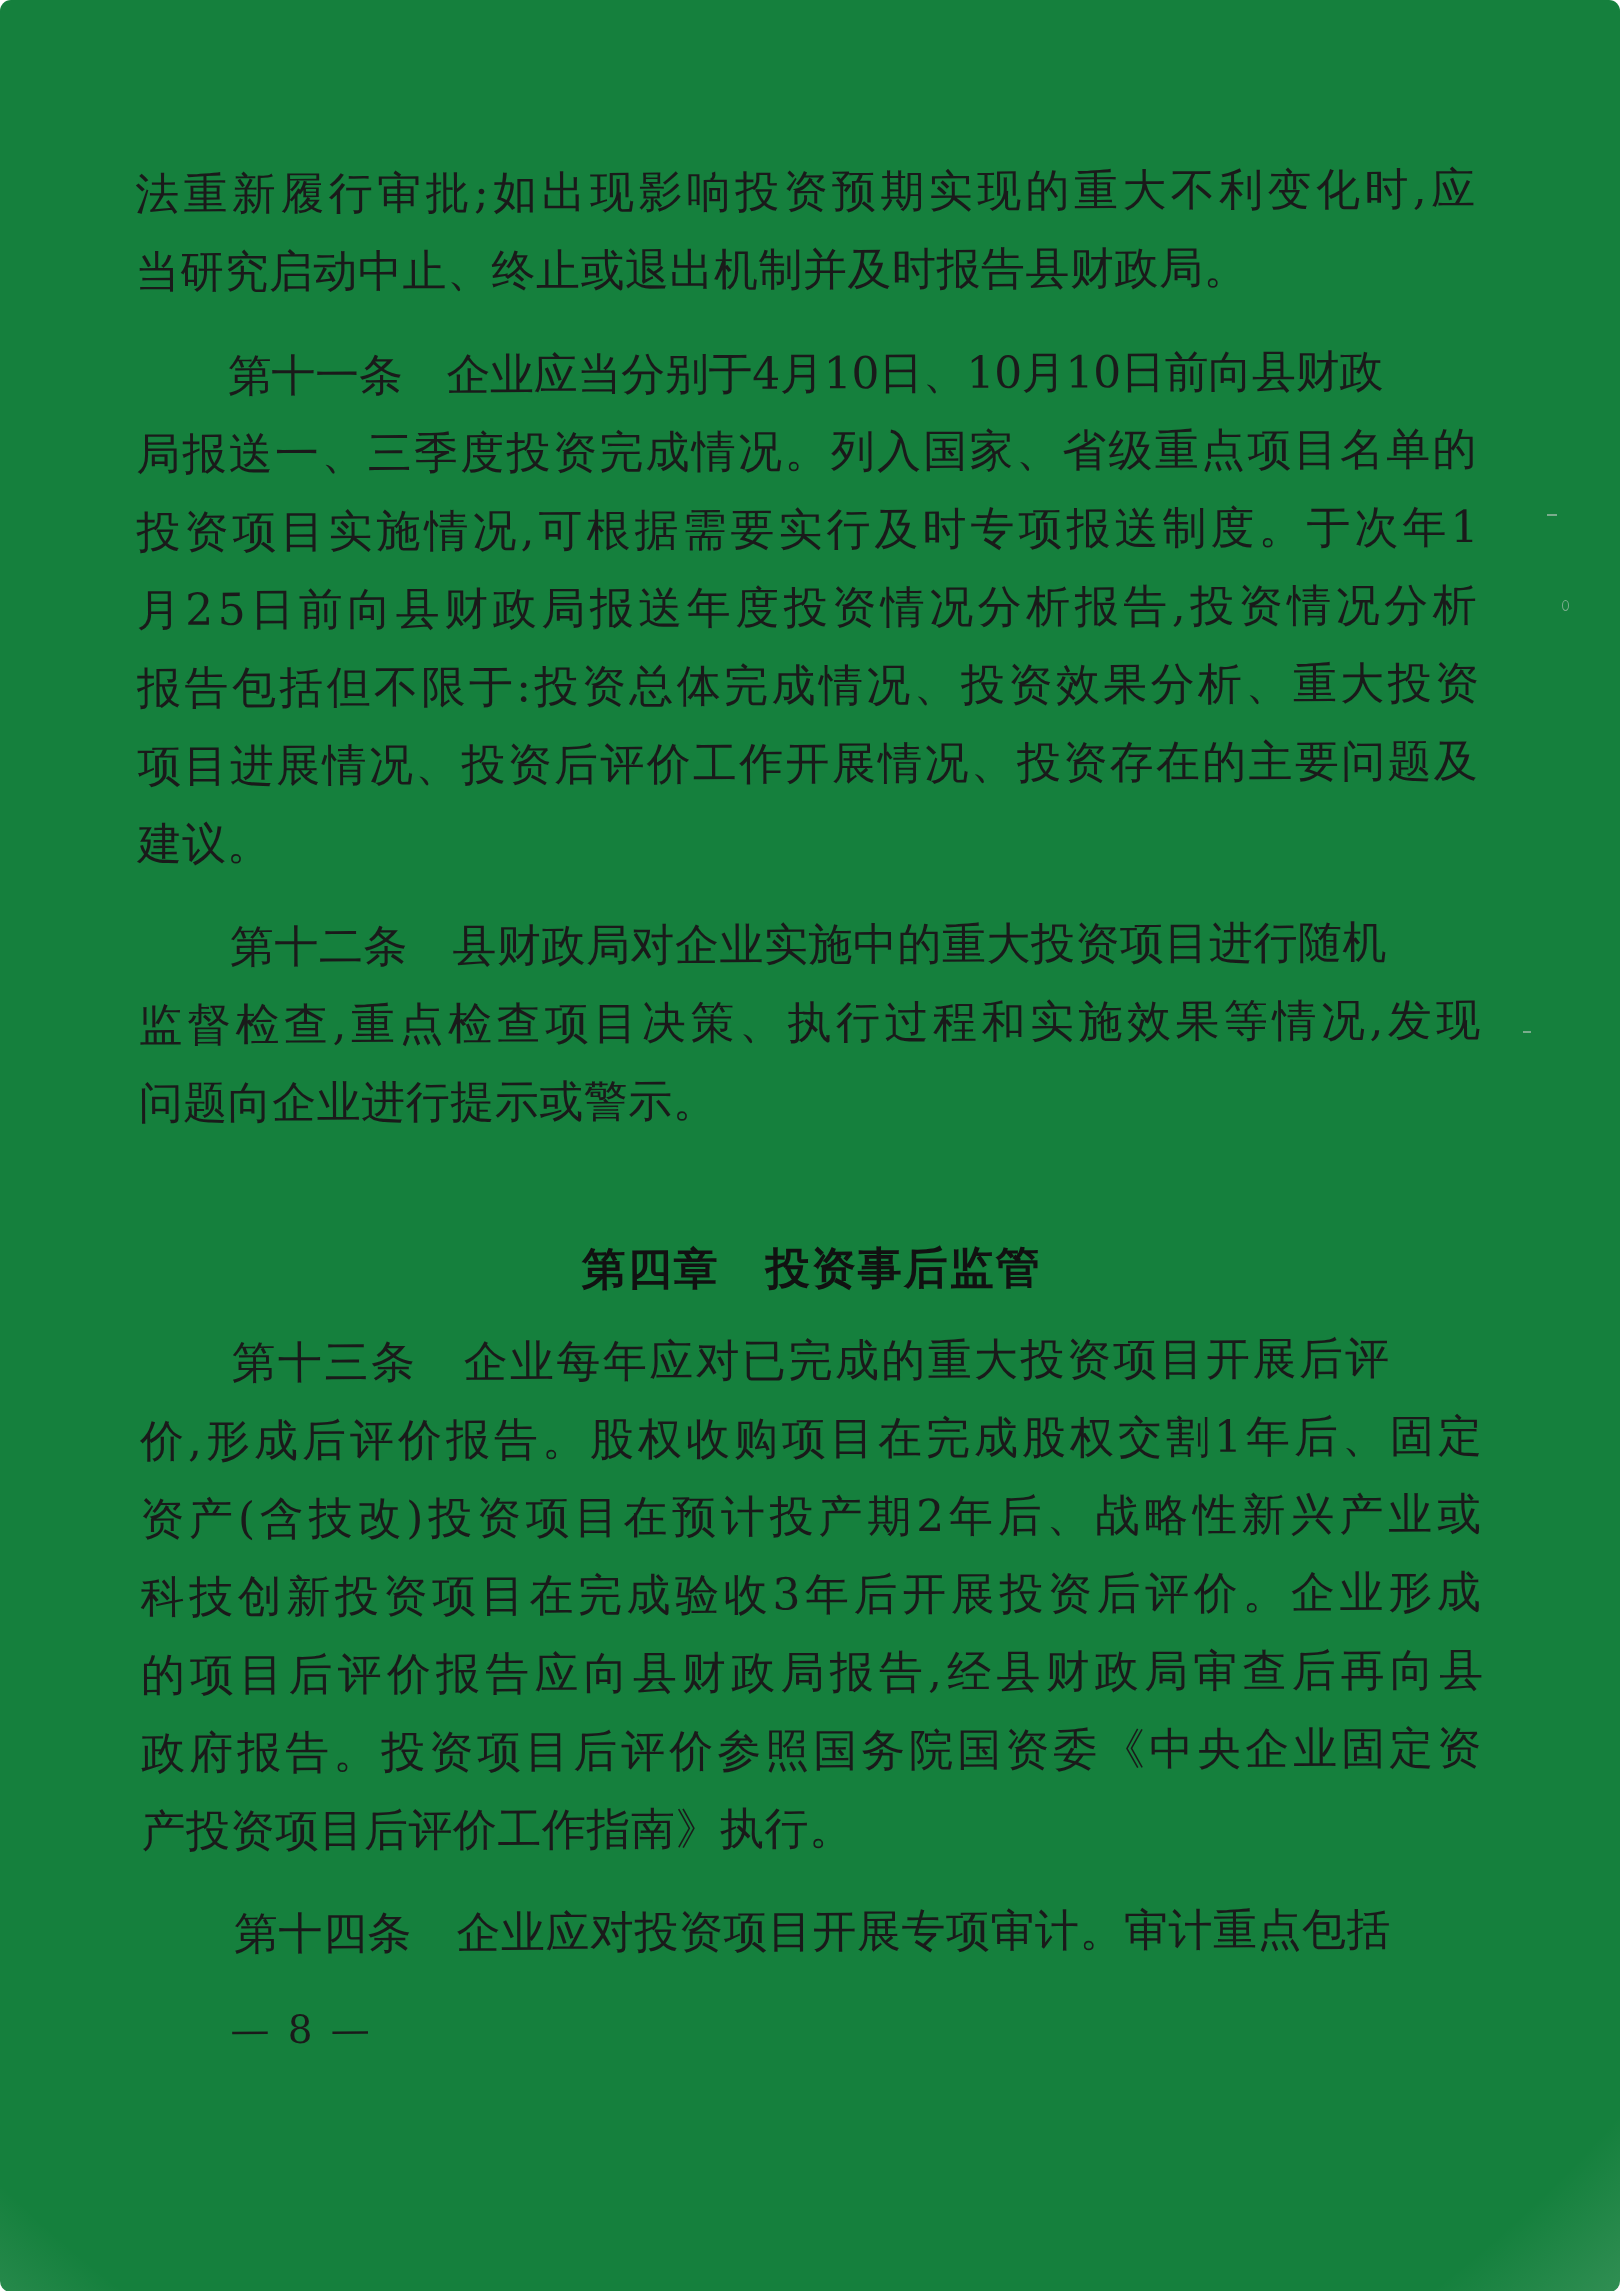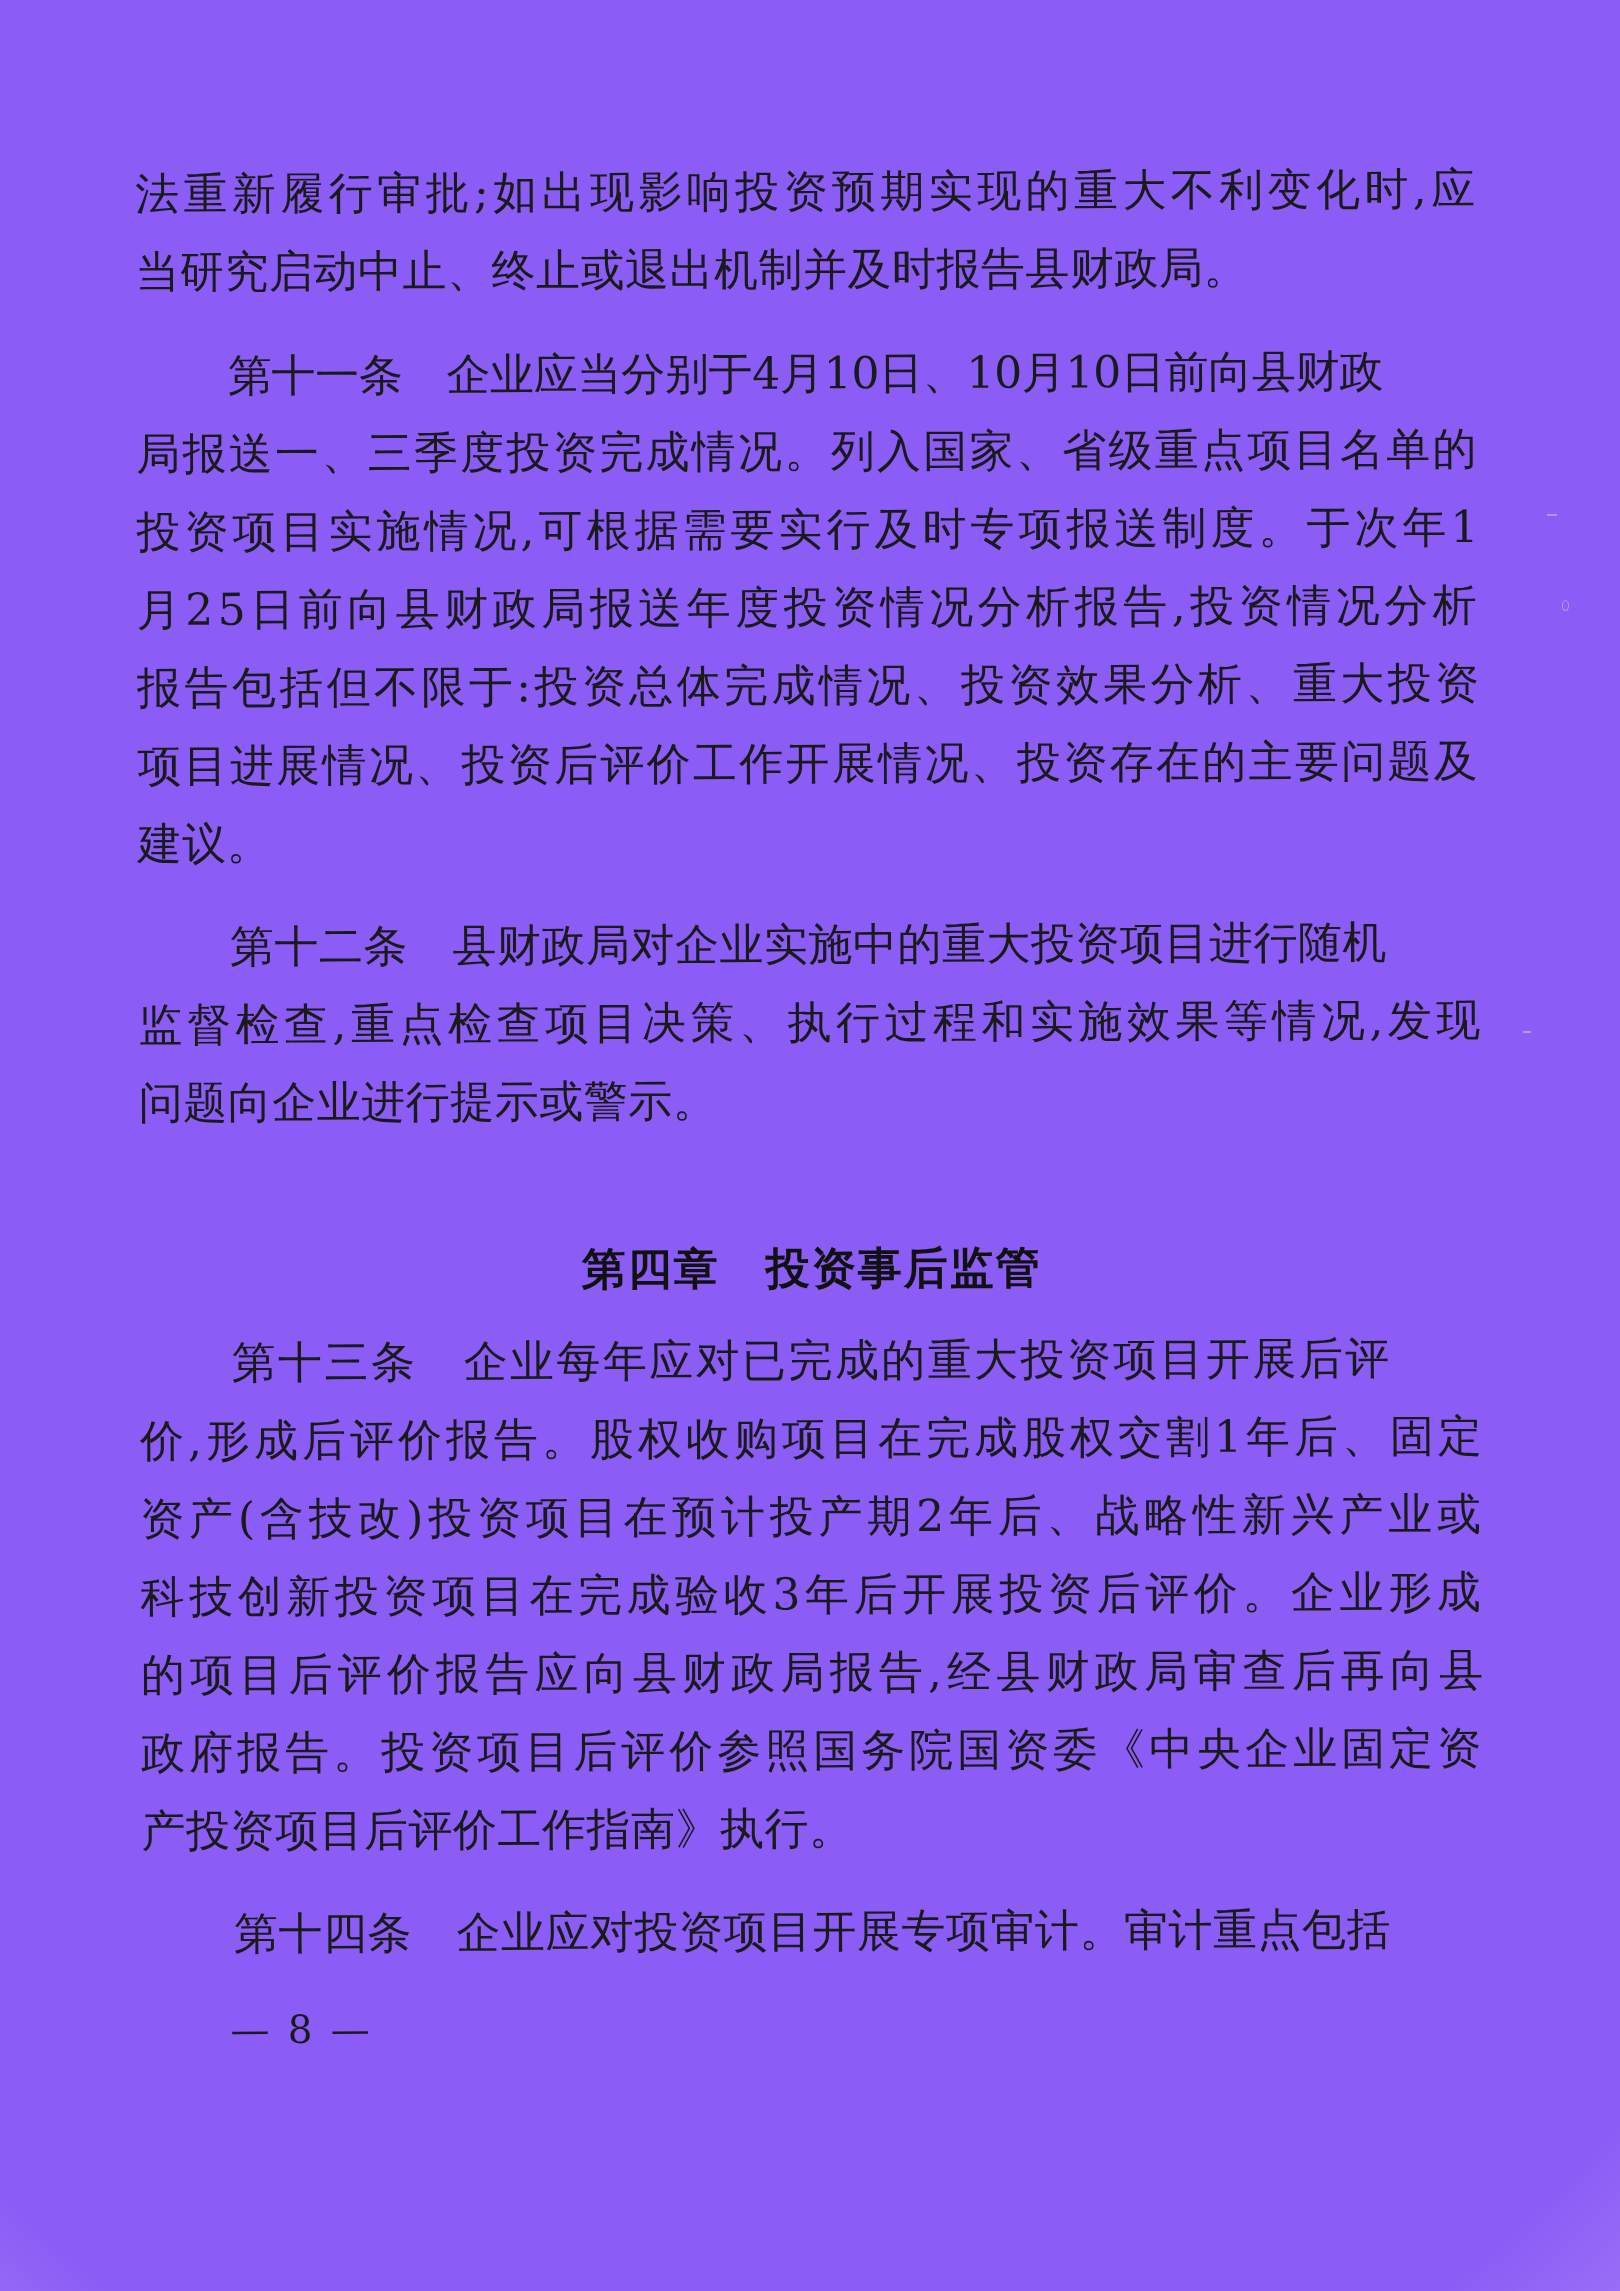--- a/index.html
+++ b/index.html
@@ -13,21 +13,22 @@
     position: relative;
     overflow: hidden;
     font-family: "DejaVu Serif", "Liberation Serif", serif;
     color: #191919;
   }
 
   
   #page {
     position: absolute;
     inset: 0;
-    background: #8b5cf6;
+    background: #15803d;
+    border-radius: 11px;
   }
 
   
   #paper-tint {
     position: absolute;
     inset: 0;
     background:
       radial-gradient(ellipse 130% 110% at 48% 46%,
         rgba(255,255,255,0) 58%,
         rgba(246,244,240,0.55) 82%,

